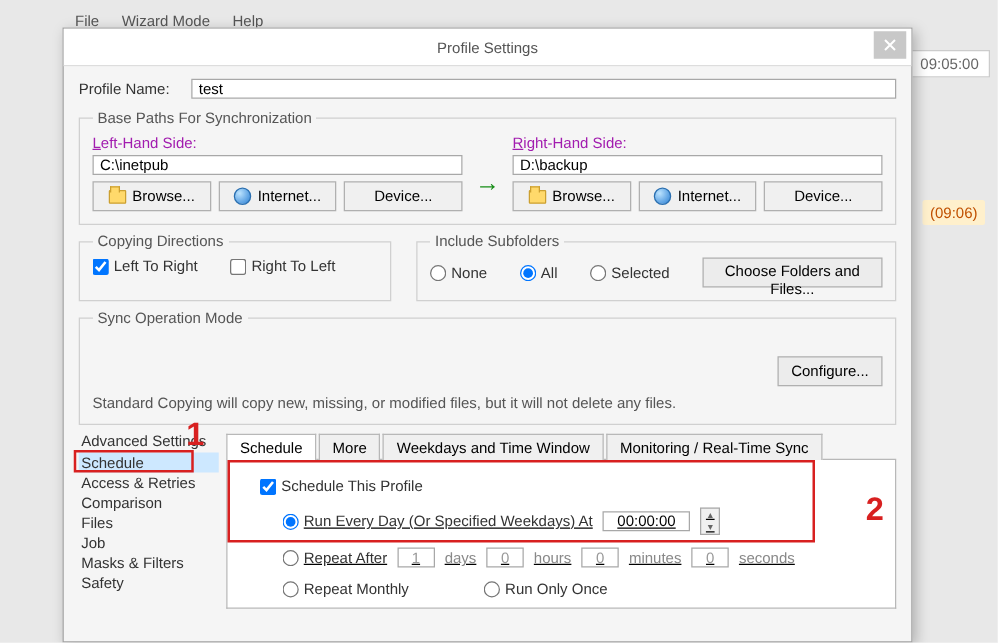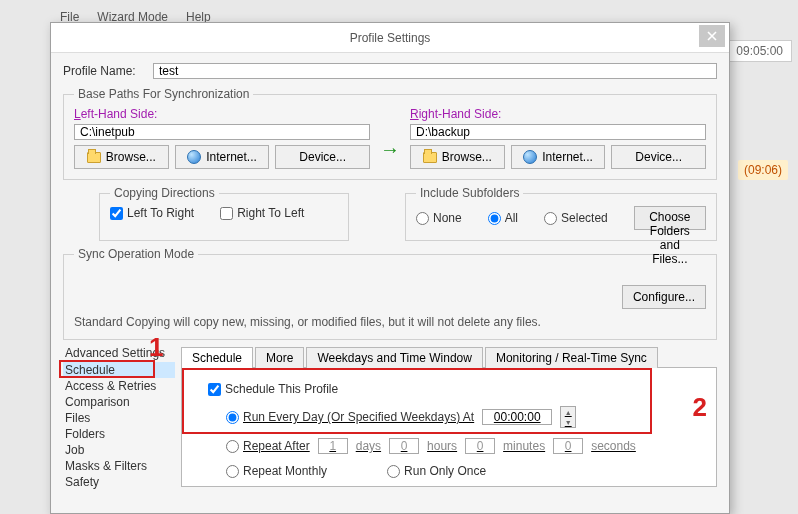--- a/index.html
+++ b/index.html
@@ -32,21 +32,21 @@
 .btn-row { display: flex; gap: 6px; margin-top: 5px; }
 .btn { background: #f0f0f0; border: 1px solid #b0b0b0; padding: 3px 8px; display: flex; align-items: center; gap: 5px; cursor: pointer; height: 24px; }
 .btn-wide { flex: 1; justify-content: center; }
 .btn-plain { background: #ececec; border: 1px solid #b0b0b0; padding: 3px 10px; cursor: pointer; height: 24px; }
 
 .ico-folder { width: 14px; height: 11px; background: #ffd96b; border: 1px solid #cca030; border-radius: 1px; position: relative; }
 .ico-folder::before { content:""; position:absolute; top:-4px; left:0; width:6px; height:4px; background:#ffd96b; border:1px solid #cca030; border-bottom:none; }
 .ico-globe { width: 14px; height: 14px; border-radius: 50%; background: radial-gradient(circle at 30% 30%, #bde4ff, #2a7fd4); border:1px solid #2a6fb0; }
 
 .two-group { display: flex; gap: 20px; margin-bottom: 6px; }
-.two-group fieldset { flex: 1; margin-bottom: 0; margin-left: 36px; }
+.two-group fieldset { flex: 1; margin-bottom: 0; }
 .opts { display: flex; align-items: center; gap: 26px; }
 .chk, .rdo { display: flex; align-items: center; gap: 4px; color: #333; }
 input[type=checkbox], input[type=radio] { width: 13px; height: 13px; }
 
 .sync-opts { display: flex; align-items: center; gap: 30px; padding-top: 4px; }
 .configure-row { text-align: right; margin-top: 18px; }
 .note { color: #555; margin-top: 6px; }
 
 .lower { display: flex; margin-top: 6px; position: relative; }
 .tree-wrap { width: 112px; position: relative; }
@@ -182,21 +182,20 @@
     </fieldset>
 
     <div class="lower">
       <div class="tree-wrap">
         <div class="tree-head">Advanced Settings</div>
         <ul class="tree" id="tree">
             <li class="sel">Schedule</li>
             <li>Access &amp; Retries</li>
             <li>Comparison</li>
             <li>Files</li>
-            <li>Folders</li>
             <li>Job</li>
             <li>Masks &amp; Filters</li>
             <li>Safety</li>
           </ul>
         <div class="red-box" style="left:-4px; top:14px; width:96px; height:18px"></div>
       </div>
 
       <div class="right-pane">
         <div class="tabs">
           <div class="tab active">Schedule</div>

